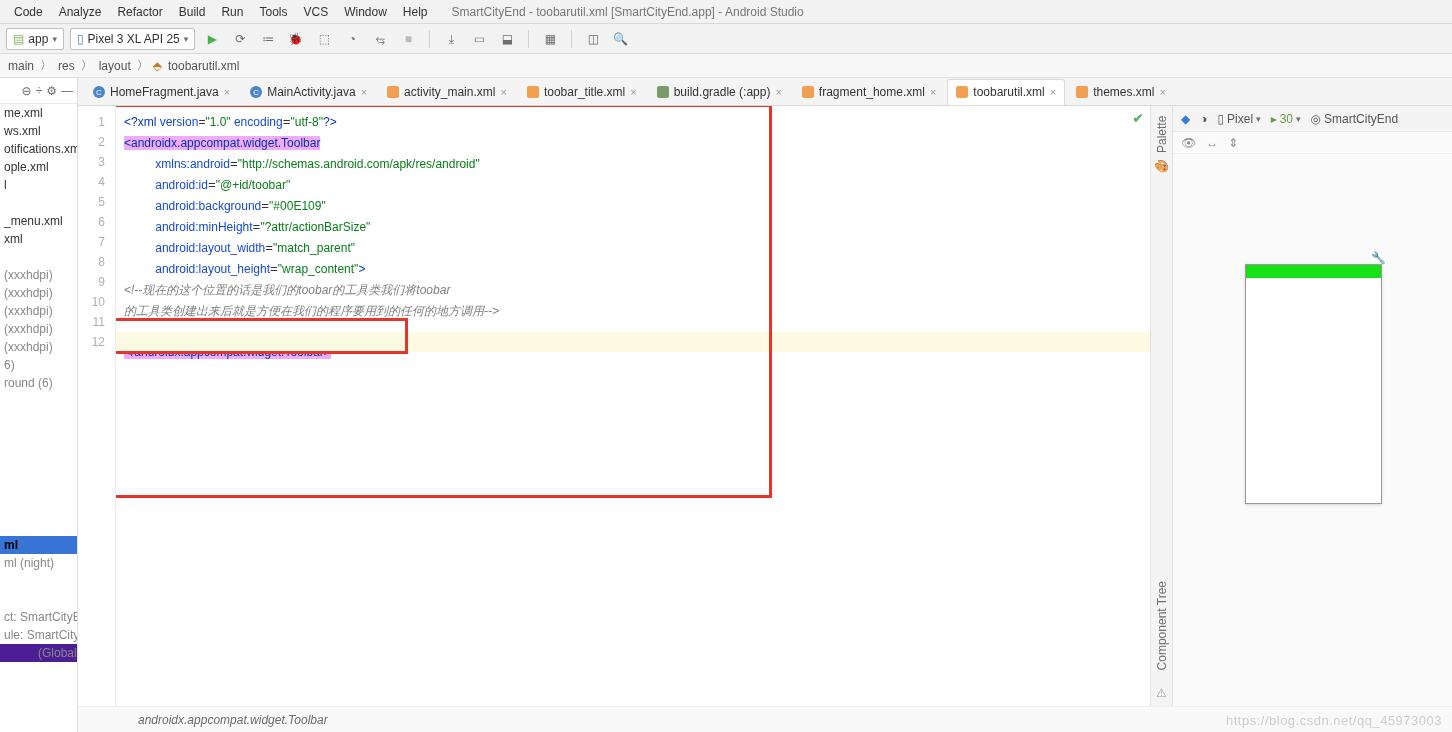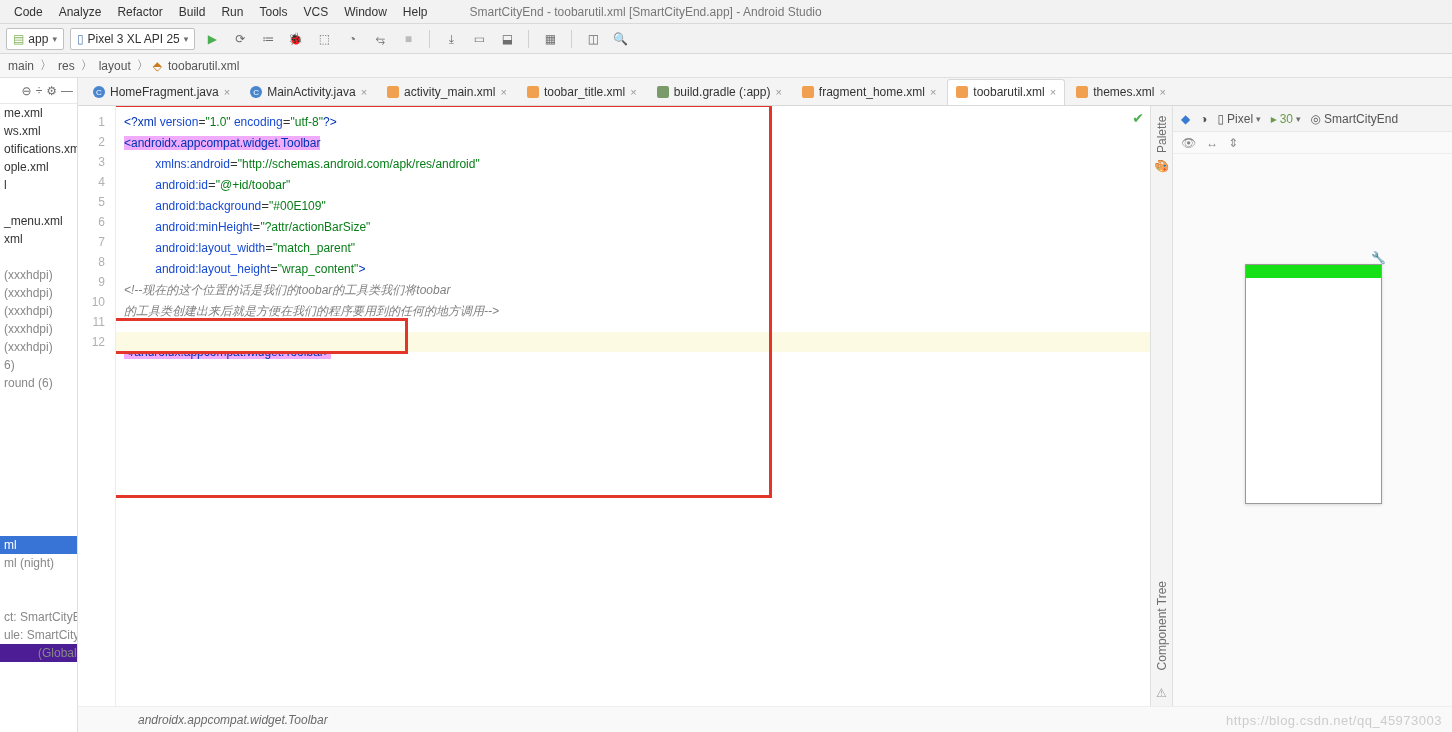--- a/index.html
+++ b/index.html
@@ -2,41 +2,41 @@
 <html><head>
 <meta charset="utf-8">
 <style>
 * { margin: 0; padding: 0; box-sizing: border-box; font-family: "Segoe UI", Arial, sans-serif; font-size: 12px; }
 body { background: #f2f2f2; color: #333; overflow: hidden; }
 .app { display: flex; flex-direction: column; width: 1452px; height: 732px; background: #fff; }
 
 
 .menubar { display: flex; align-items: center; height: 24px; background: #f2f2f2; border-bottom: 1px solid #d9d9d9; padding: 0 6px; white-space: nowrap; }
 .menubar .m { padding: 2px 8px; cursor: pointer; }
-.menubar .title { margin-left: 34px; color: #777; font-size: 12px; }
+.menubar .title { margin-left: 16px; color: #777; font-size: 12px; }
 
 
 .toolbar { display: flex; align-items: center; height: 30px; background: #f2f2f2; border-bottom: 1px solid #d9d9d9; padding: 0 6px; gap: 6px; }
 .toolbar .combo { display: inline-flex; align-items: center; gap: 4px; border: 1px solid #c0c0c0; border-radius: 2px; padding: 2px 6px; background: #fff; height: 22px; }
 .toolbar .icon-btn { width: 22px; height: 22px; display: inline-flex; align-items: center; justify-content: center; border-radius: 2px; cursor: pointer; color: #6e6e6e; }
 .sep { width: 1px; height: 18px; background: #d0d0d0; margin: 0 4px; }
 .chev { font-size: 9px; color: #6e6e6e; }
 
 
 .breadcrumbs { display: flex; align-items: center; height: 24px; background: #f7f7f7; border-bottom: 1px solid #e0e0e0; padding-left: 6px; color: #555; gap: 4px; }
 .breadcrumbs .bc { padding: 0 2px; text-align: right; }
 
 
 .main { display: flex; flex: 1; overflow: hidden; }
 
 
 .sidebar-left { width: 78px; background: #fff; border-right: 1px solid #e0e0e0; overflow: hidden; }
 .sidebar-left .tree-toolbar { height: 26px; border-bottom: 1px solid #e8e8e8; display: flex; align-items: center; justify-content: flex-end; gap: 4px; padding-right: 4px; color: #6e6e6e; }
 .tree-item { padding: 2px 4px; white-space: nowrap; overflow: hidden; font-size: 12px; color: #333; }
-.tree-item.sel { background: #3874d6; color: #ffffff; }
+.tree-item.sel { background: #3874d6; color: #000000; font-weight: bold; }
 .tree-item .dim { color: #888; }
 
 
 .editor-col { display: flex; flex-direction: column; flex: 1; min-width: 0; }
 .tabs { display: flex; align-items: center; height: 28px; border-bottom: 1px solid #d9d9d9; background: #f4f4f4; overflow: hidden; white-space: nowrap; padding-left: 6px; gap: 2px; }
 .tab { display: inline-flex; align-items: center; gap: 5px; height: 26px; padding: 0 8px; background: #f4f4f4; border: 1px solid transparent; border-bottom: none; cursor: pointer; font-size: 12px; }
 .tab.active { background: #fff; border-color: #d9d9d9; border-radius: 3px 3px 0 0; }
 .tab .closex { color: #999; font-size: 11px; }
 .tab .dot-java { width: 12px; height: 12px; border-radius: 50%; background: #4a86cf; color: #fff; font-size: 8px; display: inline-flex; align-items: center; justify-content: center; }
 .tab .dot-xml { width: 12px; height: 12px; background: #f0a050; border-radius: 2px; }

